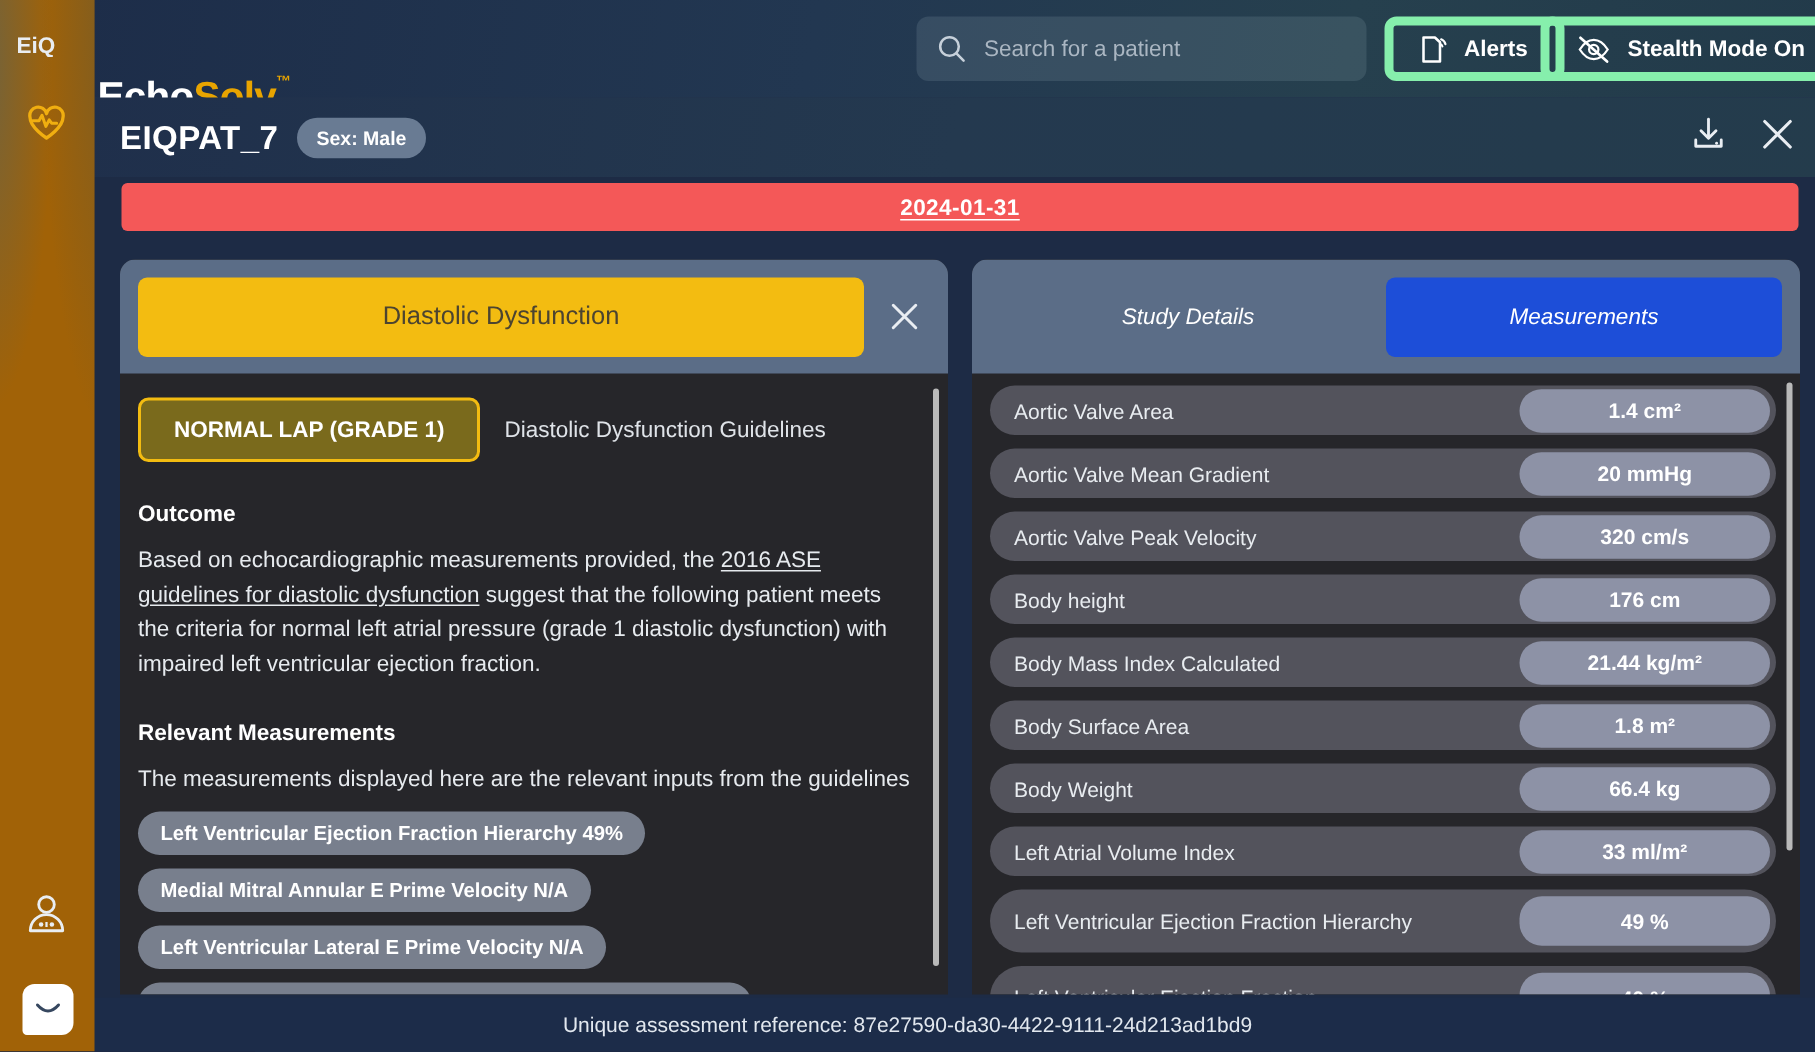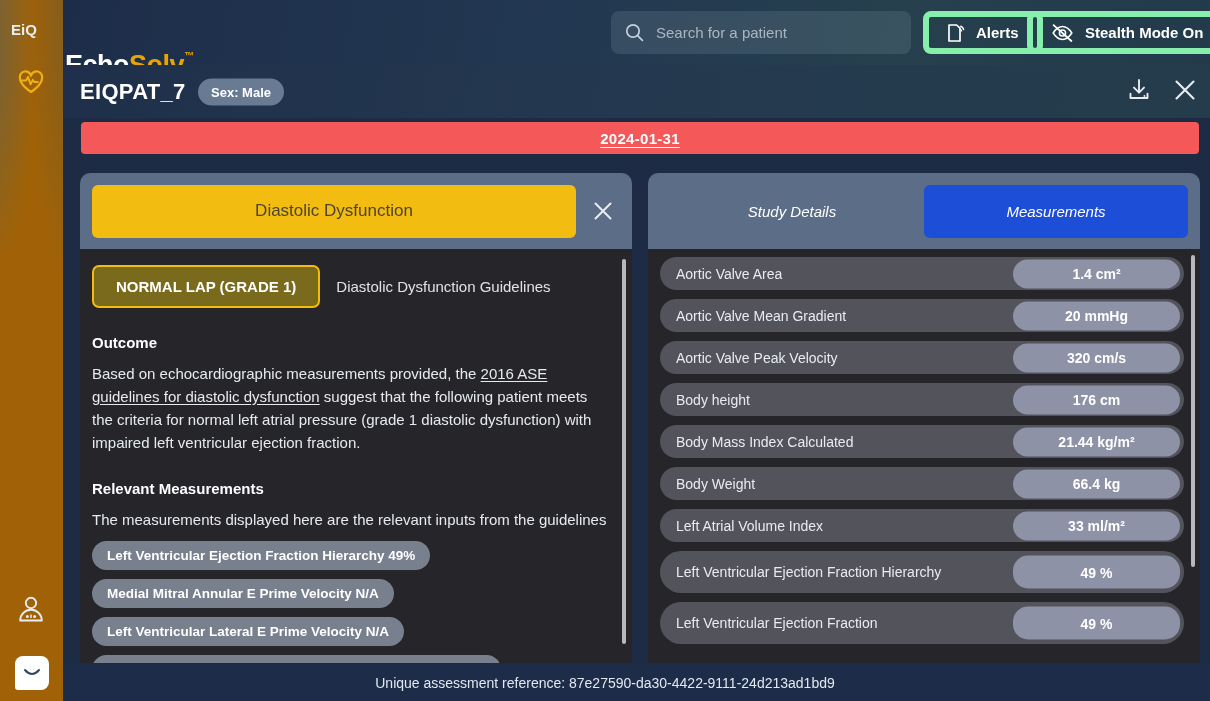--- a/index.html
+++ b/index.html
@@ -447,20 +447,24 @@
           </div>
           <div class="mrow">
             <div class="mlabel">Body height</div>
             <div class="mval">176 cm</div>
           </div>
           <div class="mrow">
             <div class="mlabel">Body Mass Index Calculated</div>
             <div class="mval">21.44 kg/m²</div>
           </div>
           <div class="mrow">
+            <div class="mlabel">Body Surface Area</div>
+            <div class="mval">1.8 m²</div>
+          </div>
+          <div class="mrow">
             <div class="mlabel">Body Weight</div>
             <div class="mval">66.4 kg</div>
           </div>
           <div class="mrow">
             <div class="mlabel">Left Atrial Volume Index</div>
             <div class="mval">33 ml/m²</div>
           </div>
           <div class="mrow two">
             <div class="mlabel">Left Ventricular Ejection Fraction Hierarchy</div>
             <div class="mval">49 %</div>

